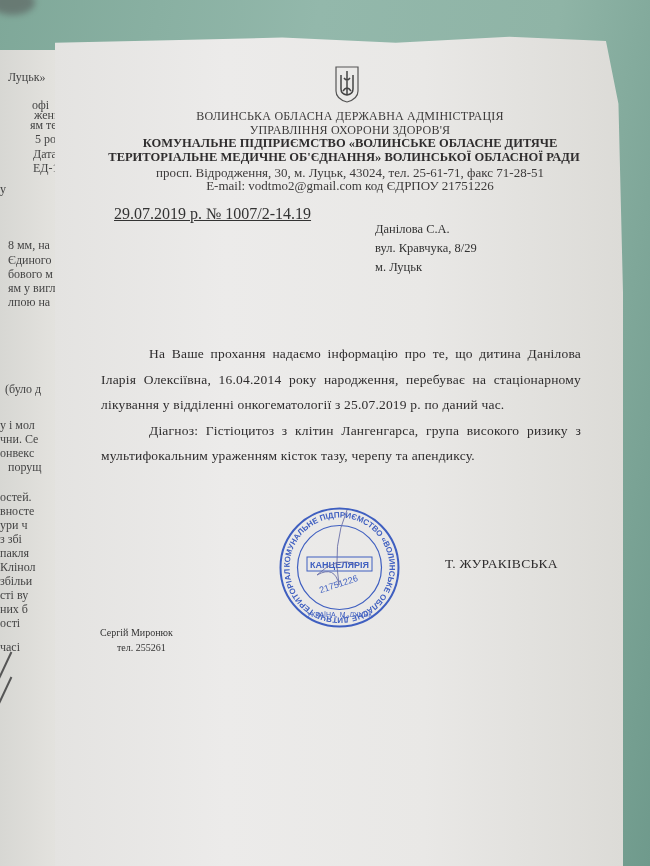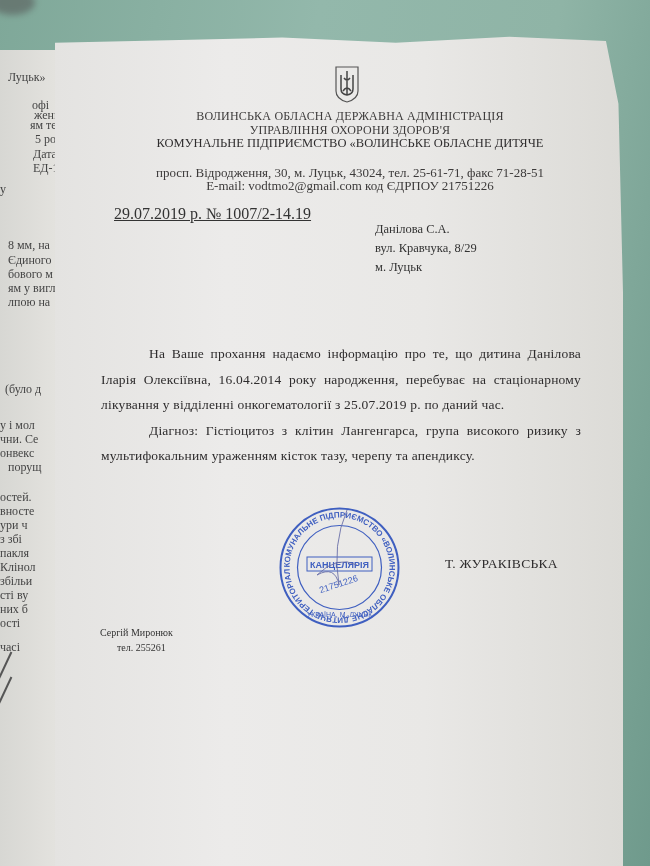--- a/index.html
+++ b/index.html
@@ -62,21 +62,21 @@
       width: 26px; height: 38px;
     }
     .hdr {
       position: absolute;
       left: 0; width: 590px;
       text-align: center;
       color: #3c3a3a;
       white-space: nowrap;
     }
     .hdr.small { font-size: 12px; letter-spacing: 0.2px; }
-    .hdr.bold { font-size: 12.5px; font-weight: normal; color: #2f2d2e; }
+    .hdr.bold { font-size: 12.5px; font-weight: bold; color: #2f2d2e; }
     .hdr.addr { font-size: 13px; }
     .ref {
       position: absolute;
       left: 59px; top: 170px;
       font-size: 16px;
       color: #333;
       text-decoration: underline;
     }
     .addressee {
       position: absolute;
@@ -168,20 +168,21 @@
 <div class="sheet">
 
   <svg class="emblem" viewBox="0 0 26 38">
     <path d="M2 2 H24 V26 Q24 34 13 37 Q2 34 2 26 Z" fill="none" stroke="#555" stroke-width="1.2"></path>
     <path d="M13 6 V30 M7 10 V24 Q7 29 13 30 Q19 29 19 24 V10 M9 26 Q13 20 17 26 M10 13 Q13 17 16 13" fill="none" stroke="#444" stroke-width="1.5"></path>
   </svg>
 
   <div class="hdr small" style="top:74px;">ВОЛИНСЬКА ОБЛАСНА ДЕРЖАВНА АДМІНІСТРАЦІЯ</div>
   <div class="hdr small" style="top:88px;">УПРАВЛІННЯ ОХОРОНИ ЗДОРОВ'Я</div>
   <div class="hdr bold" style="top:101px;">КОМУНАЛЬНЕ ПІДПРИЄМСТВО «ВОЛИНСЬКЕ ОБЛАСНЕ ДИТЯЧЕ</div>
+  <div class="hdr bold" style="top:115px; left:-6px;">ТЕРИТОРІАЛЬНЕ МЕДИЧНЕ ОБ'ЄДНАННЯ» ВОЛИНСЬКОЇ ОБЛАСНОЇ РАДИ</div>
   <div class="hdr addr" style="top:130px;">просп. Відродження, 30, м. Луцьк, 43024,  тел. 25-61-71,  факс 71-28-51</div>
   <div class="hdr addr" style="top:143px;">E-mail: vodtmo2@gmail.com  код ЄДРПОУ 21751226</div>
 
   <div class="ref">29.07.2019 р. № 1007/2-14.19</div>
 
   <div class="addressee">
     <div>Данілова С.А.</div>
     <div>вул. Кравчука, 8/29</div>
     <div>м. Луцьк</div>
   </div>

